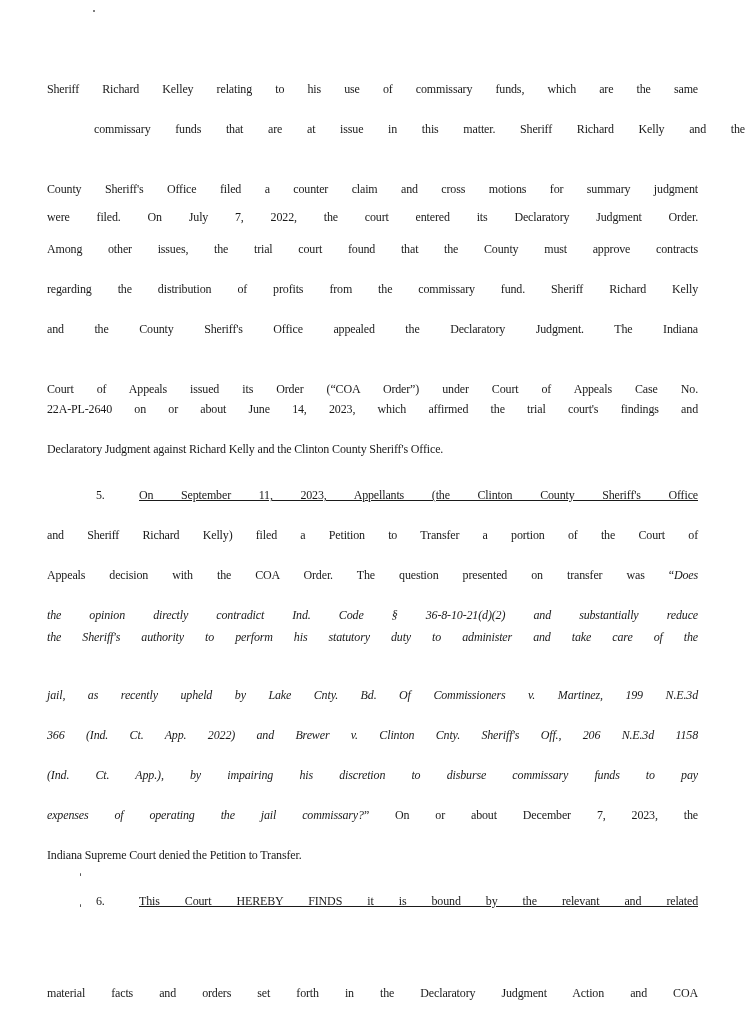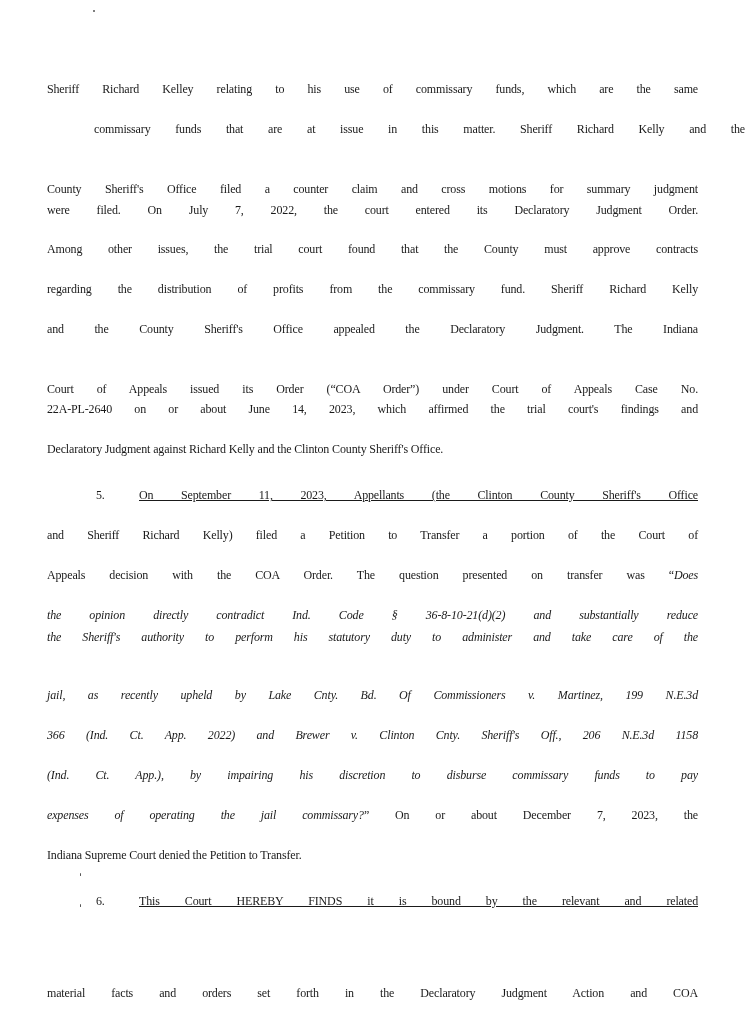--- a/index.html
+++ b/index.html
@@ -58,21 +58,21 @@
 
 <div class="page">
 
   <span class="speck" style="left:93px; top:10px;"></span>
   <span class="speck" style="left:80px; top:873px; height:3px; width:1px;"></span>
   <span class="speck" style="left:80px; top:904px; height:3px; width:1px;"></span>
 
   <div class="line" style="top:76px;">Sheriff Richard Kelley relating to his use of commissary funds, which are the same</div>
   <div class="line" style="top:116px;margin-left:47px;">commissary funds that are at issue in this matter.  Sheriff Richard Kelly and the</div>
   <div class="line" style="top:156px;margin-top:20px;">County Sheriff's Office filed a counter claim and cross motions for summary judgment</div>
-  <div class="line" style="top:197px;">were filed.  On July 7, 2022, the court entered its Declaratory Judgment Order.</div>
+  <div class="line" style="top:204px;">were filed.  On July 7, 2022, the court entered its Declaratory Judgment Order.</div>
   <div class="line" style="top:236px;">Among other issues, the trial court found that the County must approve contracts</div>
   <div class="line" style="top:276px;">regarding the distribution of profits from the commissary fund. Sheriff Richard Kelly</div>
   <div class="line" style="top:316px;">and the County Sheriff's Office appealed the Declaratory Judgment. The Indiana</div>
   <div class="line" style="top:348px;margin-top:28px;">Court of Appeals issued its Order (“COA Order”) under Court of Appeals Case No.</div>
   <div class="line" style="top:396px;">22A-PL-2640 on or about June 14, 2023, which affirmed the trial court's findings and</div>
   <div class="line last" style="top:436px;">Declaratory Judgment against Richard Kelly and the Clinton County Sheriff's Office.</div>
 
   <div class="line indent" style="top:482px; left:96px; width:602px;">
     <span class="num">5.</span><span>On September 11, 2023, Appellants (the Clinton County Sheriff's Office</span>
   </div>

